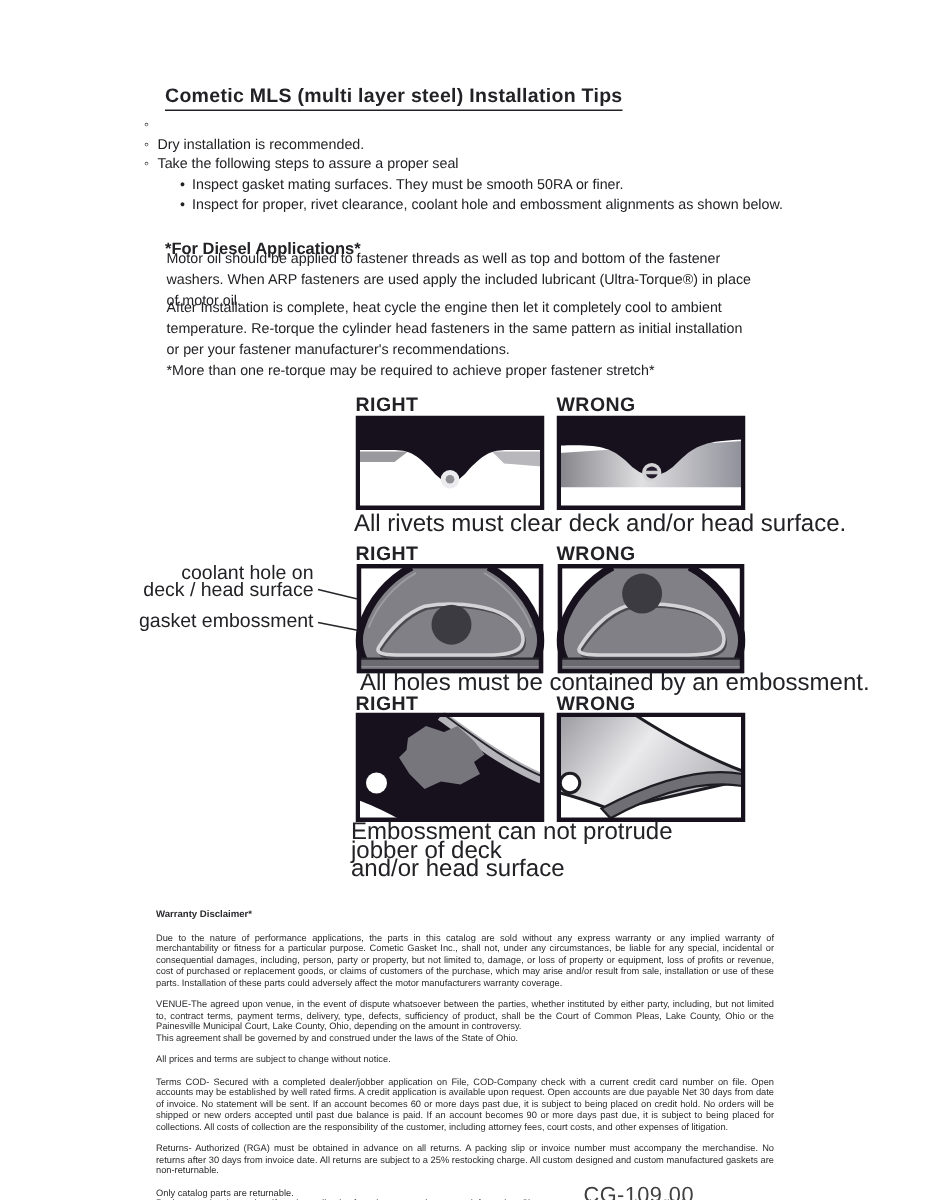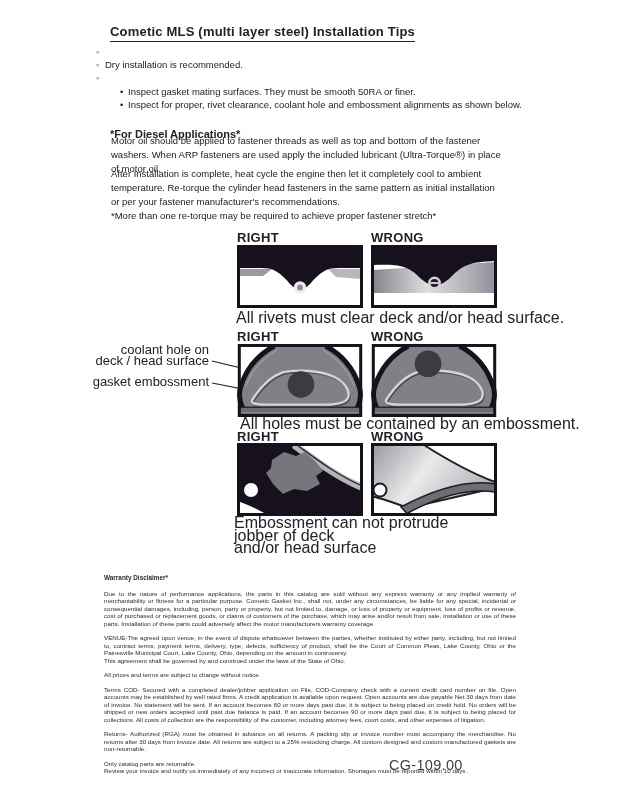--- a/index.html
+++ b/index.html
@@ -1,18 +1,18 @@
 <!DOCTYPE html>
 <html><head>
 <meta charset="utf-8">
 <style>
   html,body{margin:0;padding:0;background:#ffffff;}
   .page{position:relative;width:618px;height:800px;background:#ffffff;overflow:hidden;
         font-family:"Liberation Sans","DejaVu Sans",sans-serif;color:#222226;}
-  .abs{position:absolute;}
+  .abs{position:absolute;margin-top:32px;}
 
   
   .title{left:110px;top:24px;font-size:13px;font-weight:700;letter-spacing:.2px;}
   .title span{display:inline-block;border-bottom:1.6px solid #222226;padding-bottom:1.5px;}
 
   
   .tips{left:96px;top:45px;width:445px;font-size:9.5px;line-height:13.2px;}
   .tip-row{display:flex;}
   .tip-row .mk{width:9px;flex:0 0 9px;text-align:left;}
   .tip-row.sub{margin-left:24px;}
@@ -54,20 +54,21 @@
   <div class="abs tips">
     <div class="tip-row">
         <span class="mk">◦</span>
       </div>
     <div class="tip-row">
         <span class="mk">◦</span>
         <span>Dry installation is recommended.</span>
       </div>
     <div class="tip-row">
         <span class="mk">◦</span>
+        <span>Take the following steps to assure a proper seal</span>
       </div>
     <div class="tip-row sub">
         <span class="mk">•</span>
         <span>Inspect gasket mating surfaces.  They must be smooth 50RA or finer.</span>
       </div>
     <div class="tip-row sub">
         <span class="mk">•</span>
         <span>Inspect for proper, rivet clearance, coolant hole and embossment alignments as shown below.</span>
       </div>
   </div>

